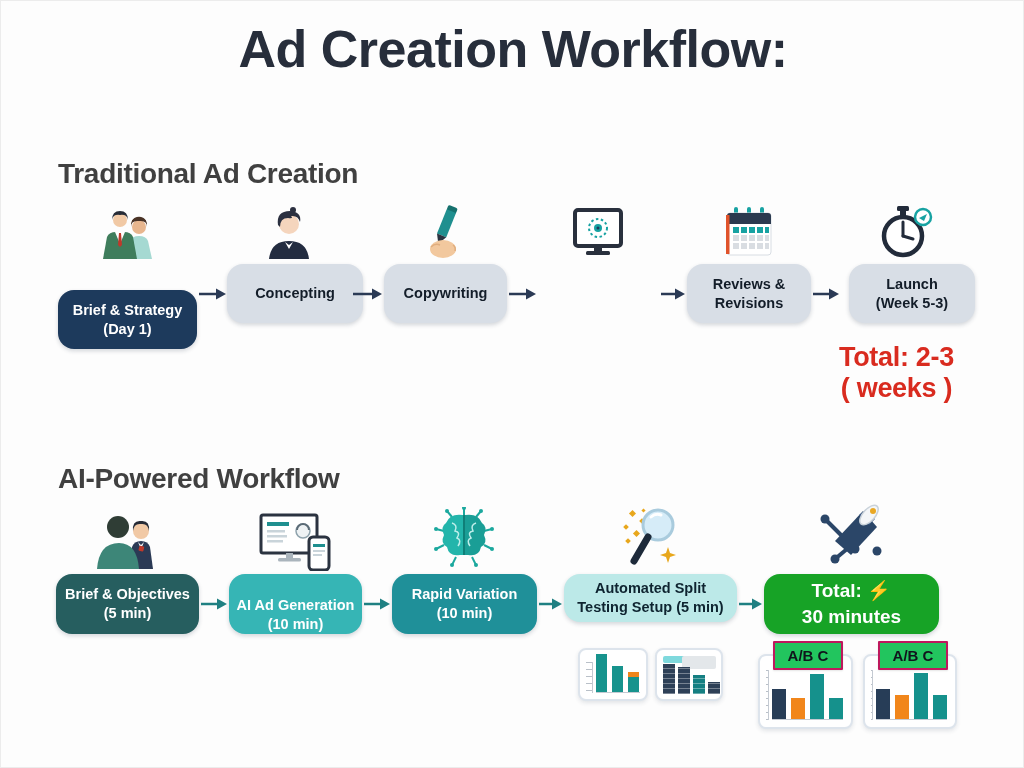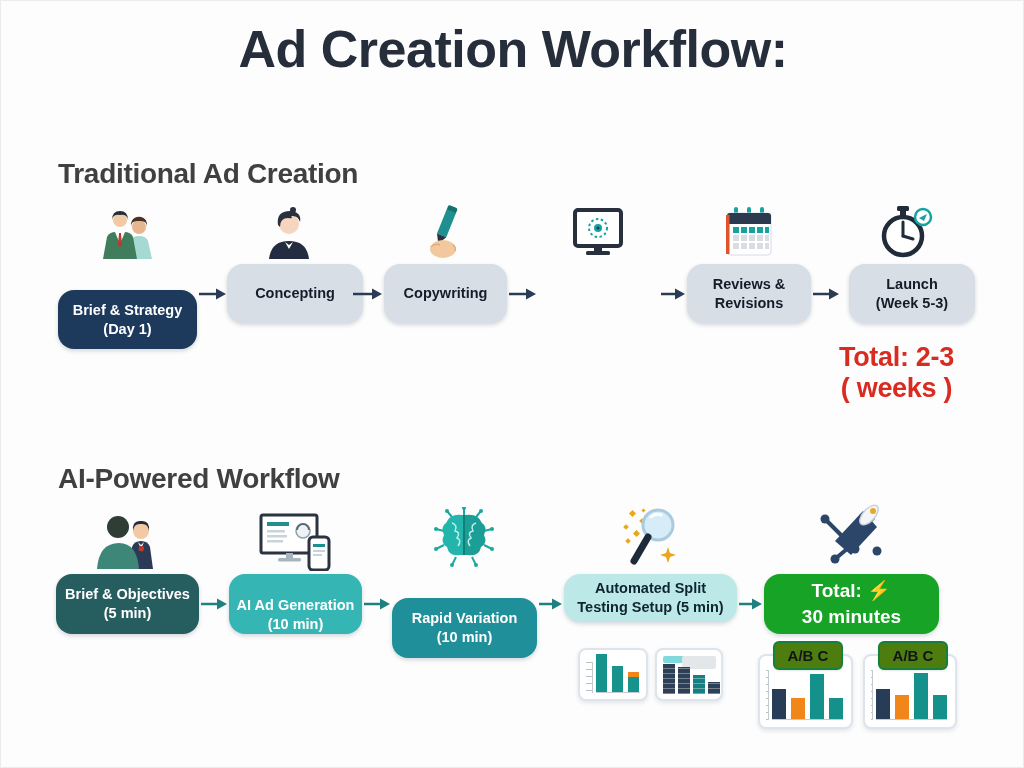--- a/index.html
+++ b/index.html
@@ -17,21 +17,21 @@
   .a2{background:#36b5b5;color:#fff;}
   .a3{background:#1f9099;color:#fff;}
   .a4{background:#bce9e8;color:#0e2430;}
   .a5{background:#17a326;color:#fff;font-size:19px;line-height:1.35;}
   .a5 .row{display:flex;align-items:center;gap:6px;justify-content:center;}
   .bolt{color:#ffd21c;font-size:19px;}
   .red-total{color:#d92b1f;font-weight:bold;font-size:27px;line-height:1.15;text-align:center;letter-spacing:-.3px;}
   .icon{display:flex;align-items:flex-end;justify-content:center;}
   
   .card{background:#fff;border:2px solid #dde4ec;border-radius:8px;box-shadow:0 2px 4px rgba(30,50,70,.12);box-sizing:border-box;}
-  .tab{background:#4d7c0f;border:2px solid #15803d;border-radius:6px;display:flex;align-items:center;justify-content:center;
+  .tab{background:#22c55e;border:2px solid #be185d;border-radius:1px;display:flex;align-items:center;justify-content:center;
     font-weight:bold;font-size:15px;color:#10141c;z-index:3;box-shadow:0 1px 2px rgba(0,0,0,.1);}
   .chartarea{position:absolute;inset:6px 6px 6px 6px;display:flex;align-items:flex-end;}
   .ticks{width:6px;height:85%;margin-right:3px;border-right:1px solid #c4cad2;
     background:repeating-linear-gradient(to bottom,#b9c0c8 0 1px,transparent 1px 7px);}
   .bars{display:flex;align-items:flex-end;gap:5px;flex:1;border-bottom:1px solid #c4cad2;}
   .barw{display:flex;flex-direction:column;justify-content:flex-end;}
   .bars .fill,.bars .cap{width:var(--bw,10px);}
   .stack .fill{background-image:repeating-linear-gradient(to top,rgba(255,255,255,.35) 0 1px,transparent 1px 5px);}
   .stack-head{position:absolute;left:6px;top:6px;width:30px;height:7px;background:#7fd9dd;border-radius:2px;}
   .stack-panel{position:absolute;right:5px;top:6px;width:34px;height:13px;background:#e3e7ea;border-radius:2px;}
@@ -277,21 +277,21 @@
   </div>
 
   <div class="abs pill a1" style="left:55px;top:573px;width:143px;height:60px;">
     <span>Brief &amp; Objectives</span>
     <span>(5 min)</span>
   </div>
   <div class="abs pill a2" style="left:228px;top:573px;width:133px;height:60px;justify-content:flex-end;">
     <span>AI Ad Generation</span>
     <span>(10 min)</span>
   </div>
-  <div class="abs pill a3" style="left:391px;top:597px;width:145px;height:60px;">
+  <div class="abs pill a3" style="left:391px;top:573px;width:145px;height:60px;">
     <span>Rapid Variation</span>
     <span>(10 min)</span>
   </div>
   <div class="abs pill a4" style="left:563px;top:573px;width:173px;height:48px;">
     <span>Automated Split</span>
     <span>Testing Setup (5 min)</span>
   </div>
   <div class="abs pill a5" style="left:763px;top:573px;width:175px;height:60px;">
     <span class="row">
       <span>Total:</span>

